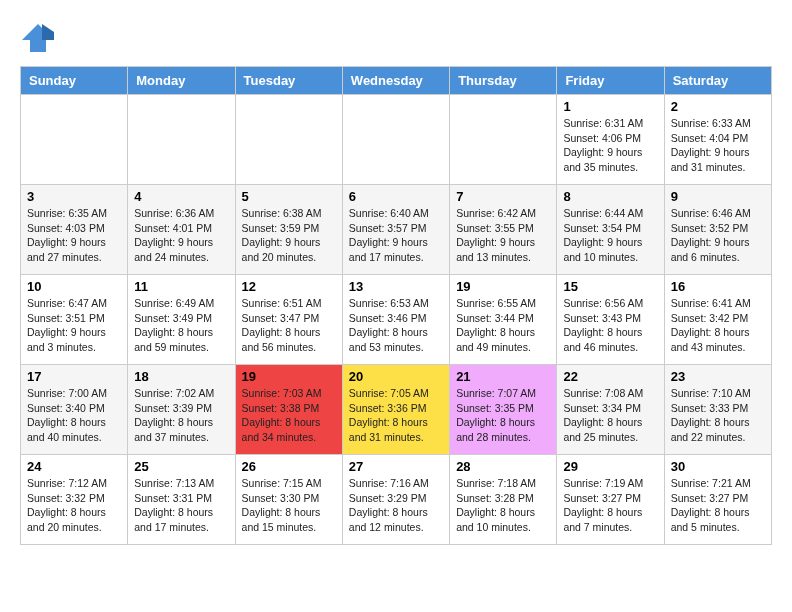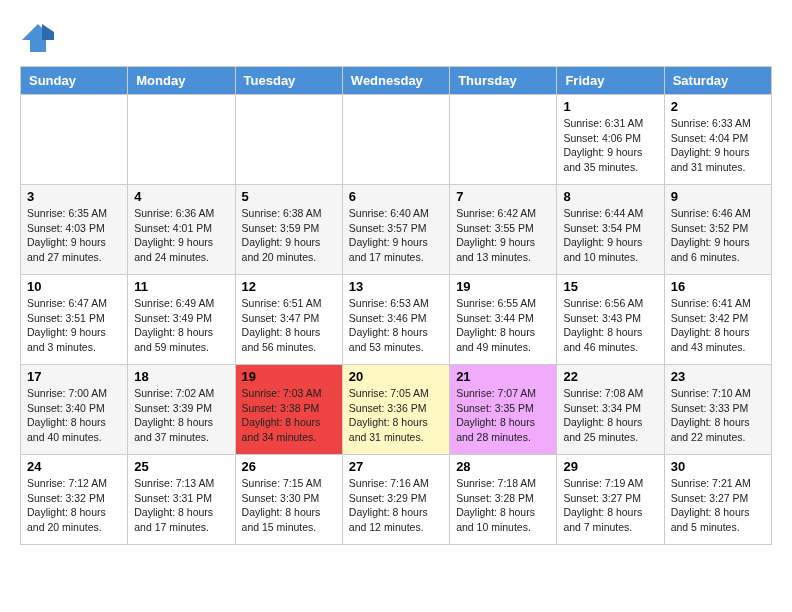--- a/index.html
+++ b/index.html
@@ -245,21 +245,21 @@
           <div class="day-info">Sunrise: 7:02 AM
 Sunset: 3:39 PM
 Daylight: 8 hours and 37 minutes.</div>
         </td>
         <td style="background: #ef4444;">
           <span class="day-number">19</span>
           <div class="day-info">Sunrise: 7:03 AM
 Sunset: 3:38 PM
 Daylight: 8 hours and 34 minutes.</div>
         </td>
-        <td style="background: #fef9c3;">
+        <td style="background: #fde047;">
           <span class="day-number">20</span>
           <div class="day-info">Sunrise: 7:05 AM
 Sunset: 3:36 PM
 Daylight: 8 hours and 31 minutes.</div>
         </td>
         <td style="background: #f0abfc;">
           <span class="day-number">21</span>
           <div class="day-info">Sunrise: 7:07 AM
 Sunset: 3:35 PM
 Daylight: 8 hours and 28 minutes.</div>

